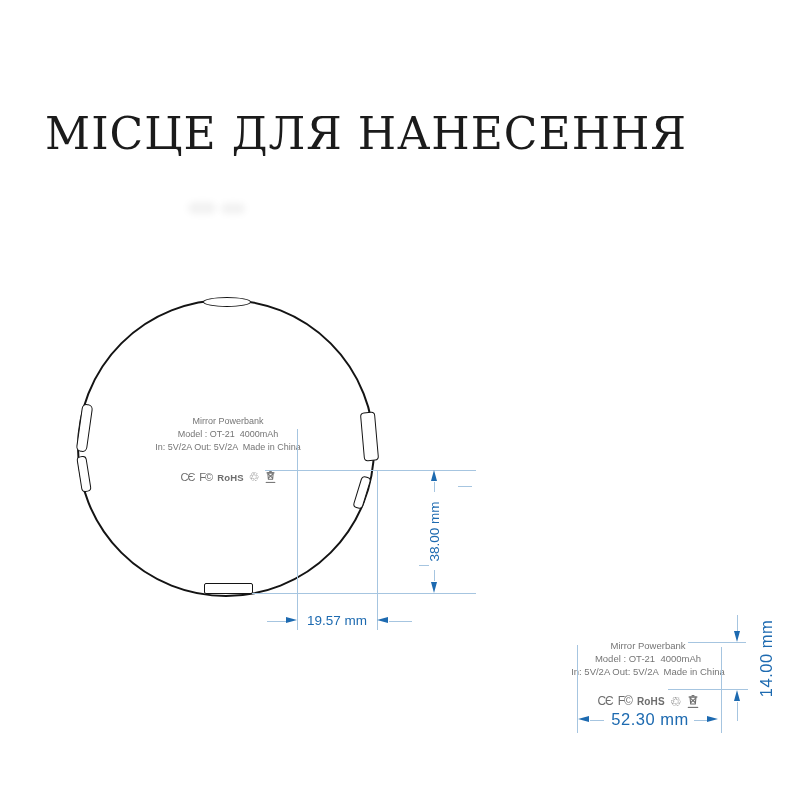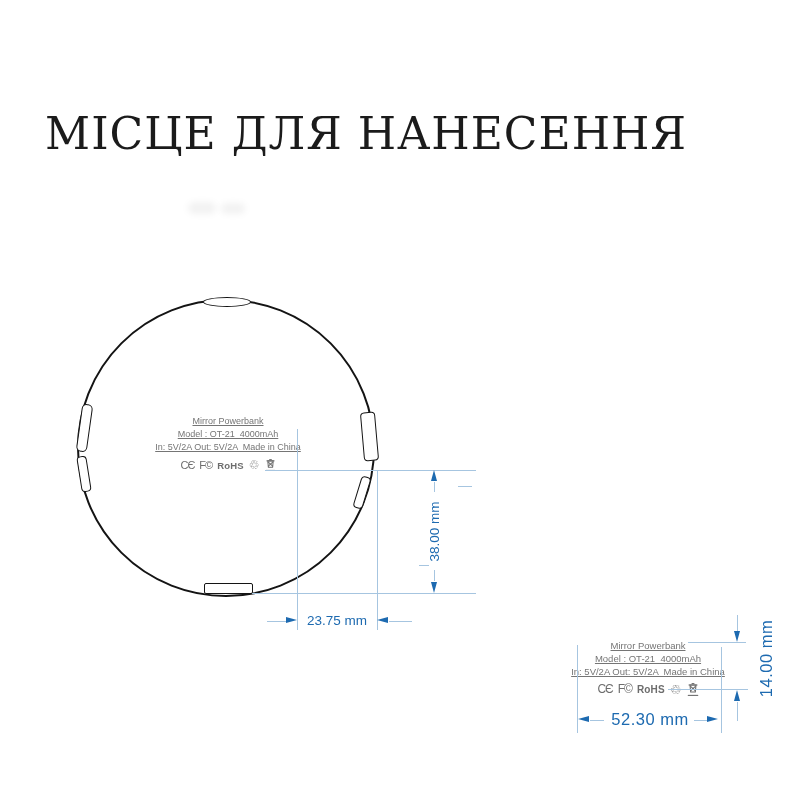--- a/index.html
+++ b/index.html
@@ -20,24 +20,24 @@
   .feature{position:absolute;background:#fff;border:1.5px solid #141414;}
   .lens{left:203px;top:297px;width:46px;height:8px;border-radius:50%;}
   .btab{left:204px;top:583px;width:47px;height:9px;border-radius:2px;}
   .slot-lu{left:79px;top:404px;width:9px;height:46px;border-radius:5px;transform:rotate(8deg);}
   .slot-ll{left:79px;top:456px;width:8px;height:34px;border-radius:4px;transform:rotate(-9deg);}
   .slot-ru{left:362px;top:412px;width:13px;height:47px;border-radius:4px;transform:rotate(-5deg);}
   .slot-rl{left:357px;top:476px;width:8px;height:31px;border-radius:4px;transform:rotate(17deg);}
 
   
   .label{position:absolute;text-align:center;color:#757575;}
-  .label .ln{white-space:pre;text-decoration:underline;}
+  .label .ln{white-space:pre;}
   .label-top{left:128px;top:415px;width:200px;font-size:9px;line-height:13px;}
   .label-side{left:548px;top:639px;width:200px;font-size:9.5px;line-height:13px;}
-  .certs{display:flex;justify-content:center;align-items:center;gap:5px;margin-top:4px;color:#6d6d6d;}
+  .certs{display:flex;justify-content:center;align-items:center;gap:5px;margin-top:16px;color:#6d6d6d;}
   .c-ce{font-size:11px;letter-spacing:-1px;}
   .c-fcc{font-size:11px;letter-spacing:-1px;}
   .c-rohs{font-size:9.5px;font-weight:700;letter-spacing:0.2px;}
   .c-rec{font-size:12px;font-family:"DejaVu Sans",sans-serif;}
   .label-side .c-ce,.label-side .c-fcc{font-size:12px;}
   .label-side .c-rohs{font-size:10px;}
   .label-side .c-rec{font-size:13px;}
 
   
   .line{position:absolute;background:#a6c5e0;}
@@ -102,21 +102,21 @@
   <div class="ar ar-up" style="left:431px;top:470px;"></div>
   <div class="line vl" style="left:434px;top:482px;height:10px;"></div>
   <div class="dimtxt dim-s rot" style="left:374px;top:524px;width:120px;">38.00 mm</div>
   <div class="line vl" style="left:434px;top:570px;height:11px;"></div>
   <div class="ar ar-down" style="left:431px;top:582px;"></div>
   <div class="line hl" style="left:458px;top:486px;width:14px;"></div>
   <div class="line hl" style="left:419px;top:565px;width:10px;"></div>
 
   <div class="line hl" style="left:267px;top:621px;width:19px;"></div>
   <div class="ar ar-right" style="left:286px;top:617px;"></div>
-  <div class="dimtxt dim-s" style="left:299px;top:613px;width:76px;">23.75 mm</div>
+  <div class="dimtxt dim-s" style="left:299px;top:613px;width:76px;">19.57 mm</div>
   <div class="ar ar-left" style="left:377px;top:617px;"></div>
   <div class="line hl" style="left:389px;top:621px;width:23px;"></div>
 
   <div class="label label-side">
     <div class="ln">Mirror Powerbank</div>
     <div class="ln">Model : OT-21  4000mAh</div>
     <div class="ln">In: 5V/2A Out: 5V/2A  Made in China</div>
     <div class="certs">
       <span class="c-ce">CЄ</span>
       <span class="c-fcc">F©</span>

